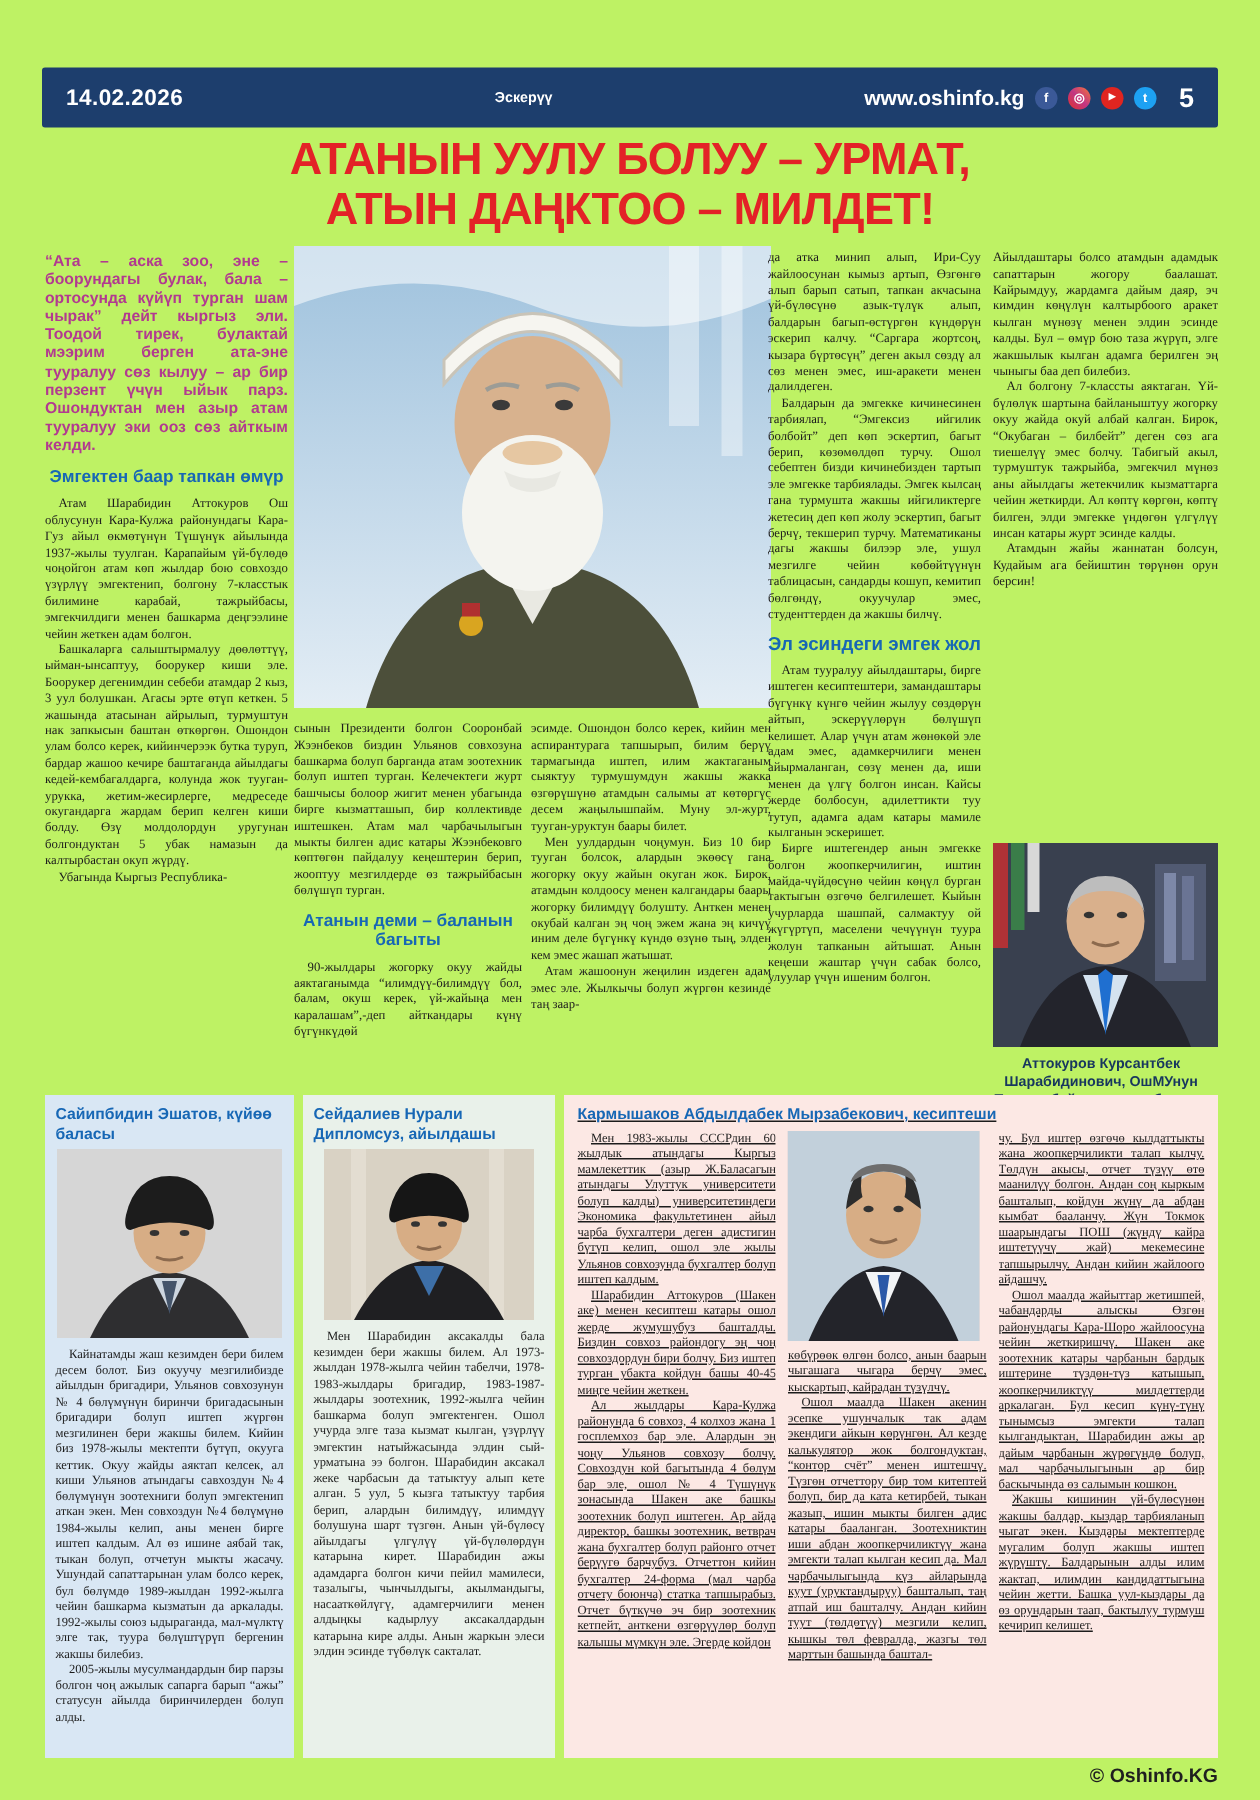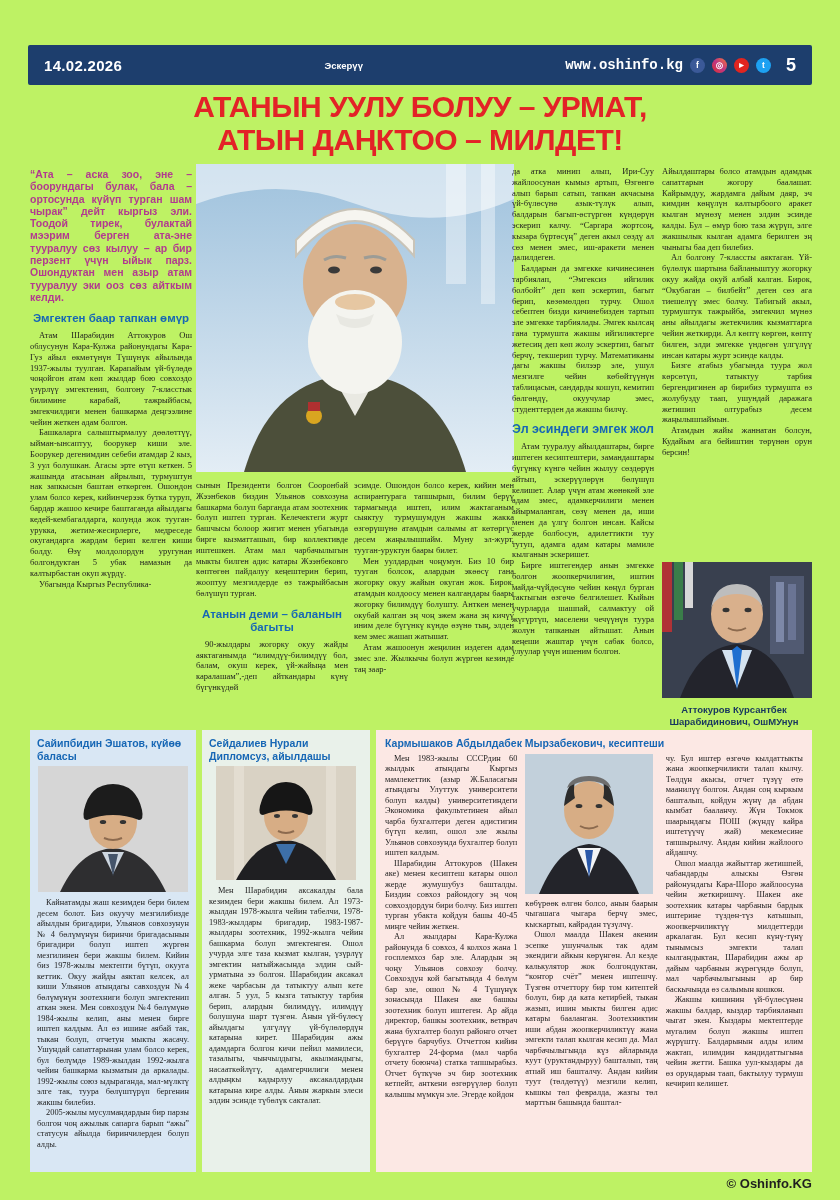--- a/index.html
+++ b/index.html
@@ -5,21 +5,21 @@
   html,body{margin:0;padding:0;background:#fff;}
   .page{position:relative;width:840px;height:1200px;background:#bef264;overflow:hidden;
         font-family:"Liberation Serif",serif;color:#1c1c1c;}
   
   .topbar{position:absolute;left:28px;top:45px;width:784px;height:40px;background:#1d3e6d;
           border-radius:2px;display:flex;align-items:center;justify-content:space-between;
           padding:0 16px;box-sizing:border-box;color:#fff;font-family:"Liberation Sans",sans-serif;}
   .tb-date{font-size:15px;font-weight:bold;letter-spacing:.3px;}
   .tb-rubric{font-size:9.5px;font-weight:bold;}
   .tb-right{display:flex;align-items:center;gap:7px;}
-  .tb-site{font-size:14px;font-weight:bold;font-family:Liberation Mono, monospace;}
+  .tb-site{font-size:14px;font-weight:bold;}
   .sicon{width:15px;height:15px;border-radius:50%;display:inline-flex;align-items:center;
          justify-content:center;font-size:8.5px;font-weight:bold;color:#fff;line-height:1;}
   .fb{background:#3b5998;}
   .ig{background:linear-gradient(45deg,#e0322c,#c13584,#f77737);}
   .yt{background:#e02520;font-size:6px;}
   .tw{background:#1da1f2;}
   .tb-num{font-size:18px;font-weight:bold;margin-left:8px;}
   
   .headline{position:absolute;left:0;top:90px;width:840px;margin:0;text-align:center;
             font-family:"Liberation Sans",sans-serif;font-weight:800;font-size:30px;
@@ -37,21 +37,21 @@
   .photo svg{display:block;}
   .caption{position:absolute;text-align:center;font-family:"Liberation Sans",sans-serif;
            font-weight:bold;color:#17365e;font-size:9.5px;line-height:12px;}
   
   .membox{position:absolute;top:730px;height:442px;box-sizing:border-box;padding:6px 7px;overflow:hidden;}
   .membox .bp{font-size:8.4px;line-height:10.5px;}
   .memhead{margin:1px 0 4px;font-family:"Liberation Sans",sans-serif;
            font-weight:bold;color:#1767b5;font-size:10.5px;line-height:12.5px;}
   .box1{left:30px;width:166px;background:#d9e7f4;}
   .box2{left:202px;width:168px;background:#e9f1ea;}
-  .box3{left:376px;width:436px;background:#fce8e4;padding:6px 9px;}
+  .box3{left:376px;width:436px;background:#fce8e4;padding:6px 9px;text-decoration:underline;}
   .memphoto{margin:3px auto 6px;display:block;background:#ccc;}
   .b3cols{display:flex;gap:8px;margin-top:3px;}
   .b3col{overflow:hidden;}
   .b3a{width:133px;}
   .b3b{width:133px;}
   .b3c{width:138px;}
   .footer{position:absolute;top:1176px;right:28px;font-family:"Liberation Sans",sans-serif;
           font-weight:bold;font-size:13px;color:#1f1f1f;}
 </style>
 </head>
@@ -142,21 +142,20 @@
         <p class="bp">Бирге иштегендер анын эмгекке болгон жоопкерчилигин, иштин майда-чүйдөсүнө чейин көңүл бурган тактыгын өзгөчө белгилешет. Кыйын учурларда шашпай, салмактуу ой жүгүртүп, маселени чечүүнүн туура жолун тапканын айтышат. Анын кеңеши жаштар үчүн сабак болсо, улуулар үчүн ишеним болгон.</p>
       </div>
   </div>
 
   <div class="col" style="left:662px;top:166px;width:150px;height:392px;">
     <div data-cont="true">
         <p class="bp">Айылдаштары болсо атамдын адамдык сапаттарын жогору баалашат. Кайрымдуу, жардамга дайым даяр, эч кимдин көңүлүн калтырбоого аракет кылган мүнөзү менен элдин эсинде калды. Бул – өмүр бою таза жүрүп, элге жакшылык кылган адамга берилген эң чыныгы баа деп билебиз.</p>
       </div>
     <div>
         <p class="bp">Ал болгону 7-классты аяктаган. Үй-бүлөлүк шартына байланыштуу жогорку окуу жайда окуй албай калган. Бирок, “Окубаган – билбейт” деген сөз ага тиешелүү эмес болчу. Табигый акыл, турмуштук тажрыйба, эмгекчил мүнөз аны айылдагы жетекчилик кызматтарга чейин жеткирди. Ал көптү көргөн, көптү билген, элди эмгекке үндөгөн үлгүлүү инсан катары журт эсинде калды.</p>
-        <p class="bp">Бизге атабыз убагында туура жол көрсөтүп, татыктуу тарбия бергендигинен ар бирибиз турмушта өз жолубузду таап, ушундай даражага жетишип олтурабыз десем жаңылышпаймын.</p>
         <p class="bp">Атамдын жайы жаннатан болсун, Кудайым ага бейиштин төрүнөн орун берсин!</p>
       </div>
   </div>
 
   <div class="photo" style="left:662px;top:562px;width:150px;height:136px;">
     <svg width="150" height="136" viewBox="0 0 150 136">
       <rect width="150" height="136" fill="#39404f"></rect>
       <rect x="0" y="0" width="10" height="70" fill="#b03236"></rect>
       <rect x="12" y="0" width="9" height="58" fill="#3a7d49"></rect>
       <rect x="23" y="0" width="8" height="46" fill="#d8d8d8"></rect>

